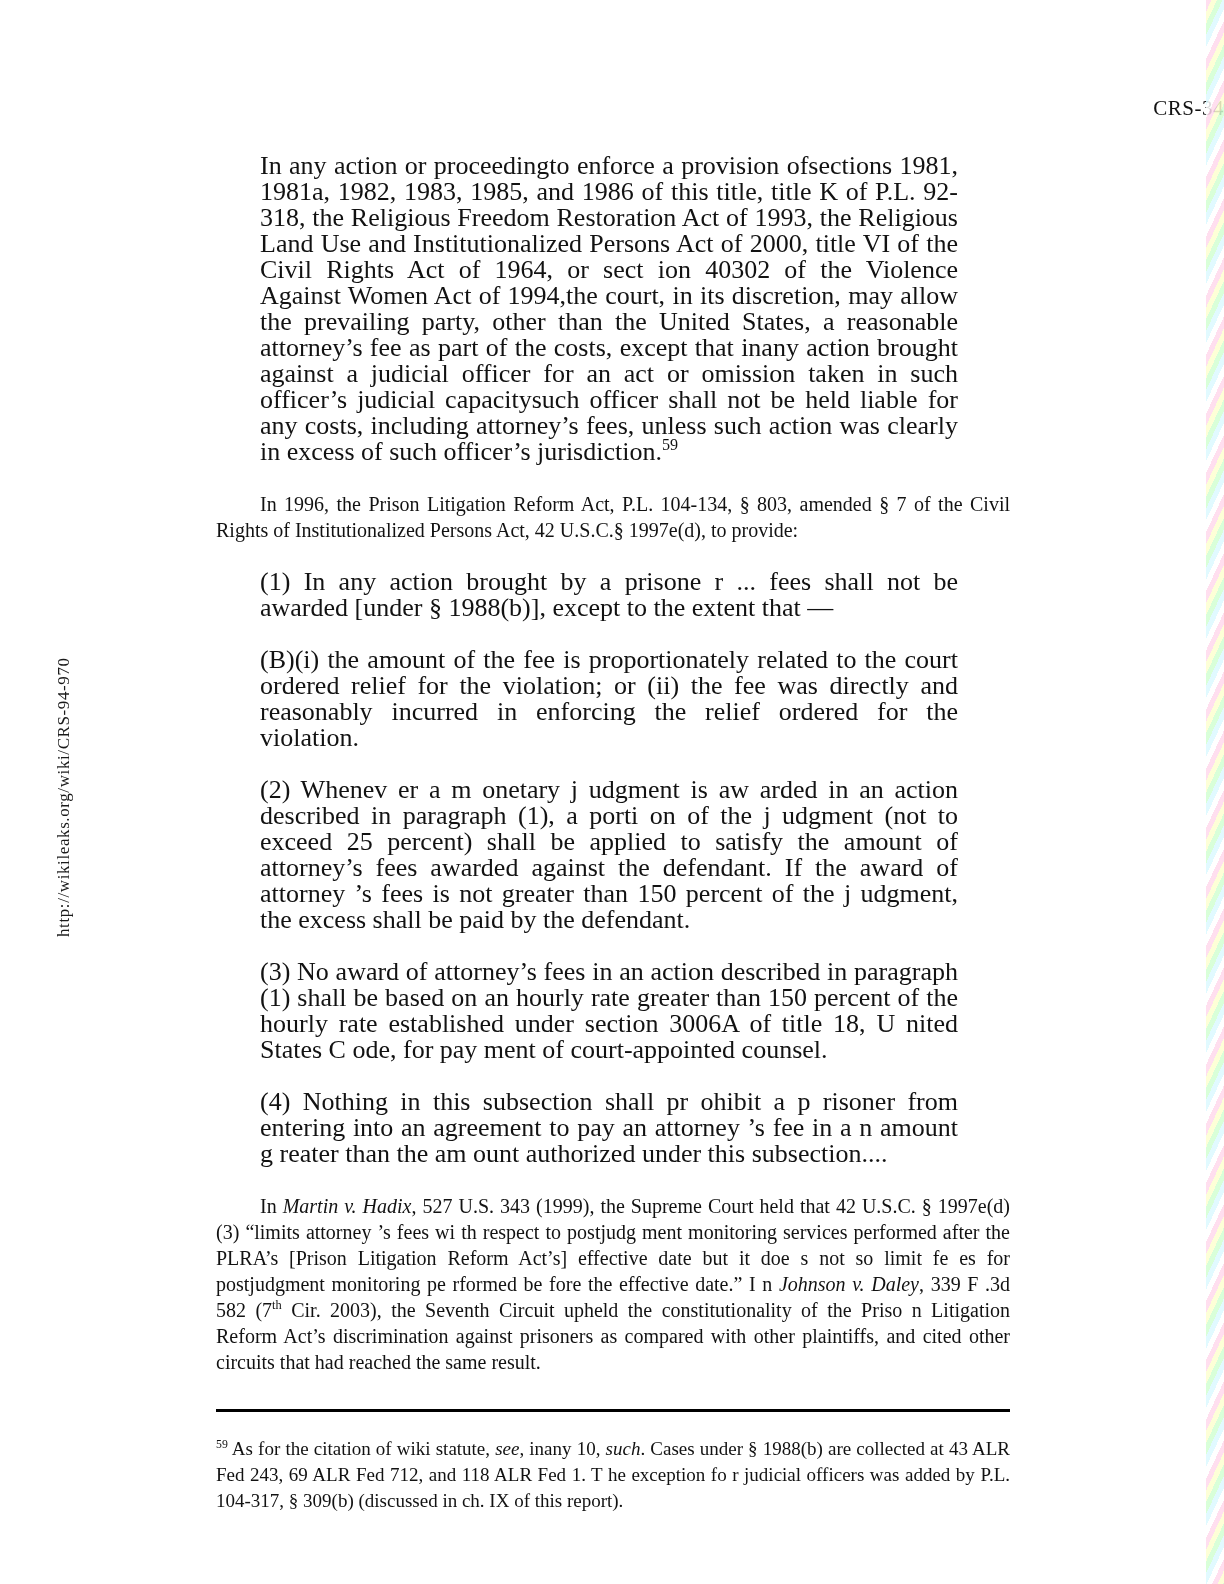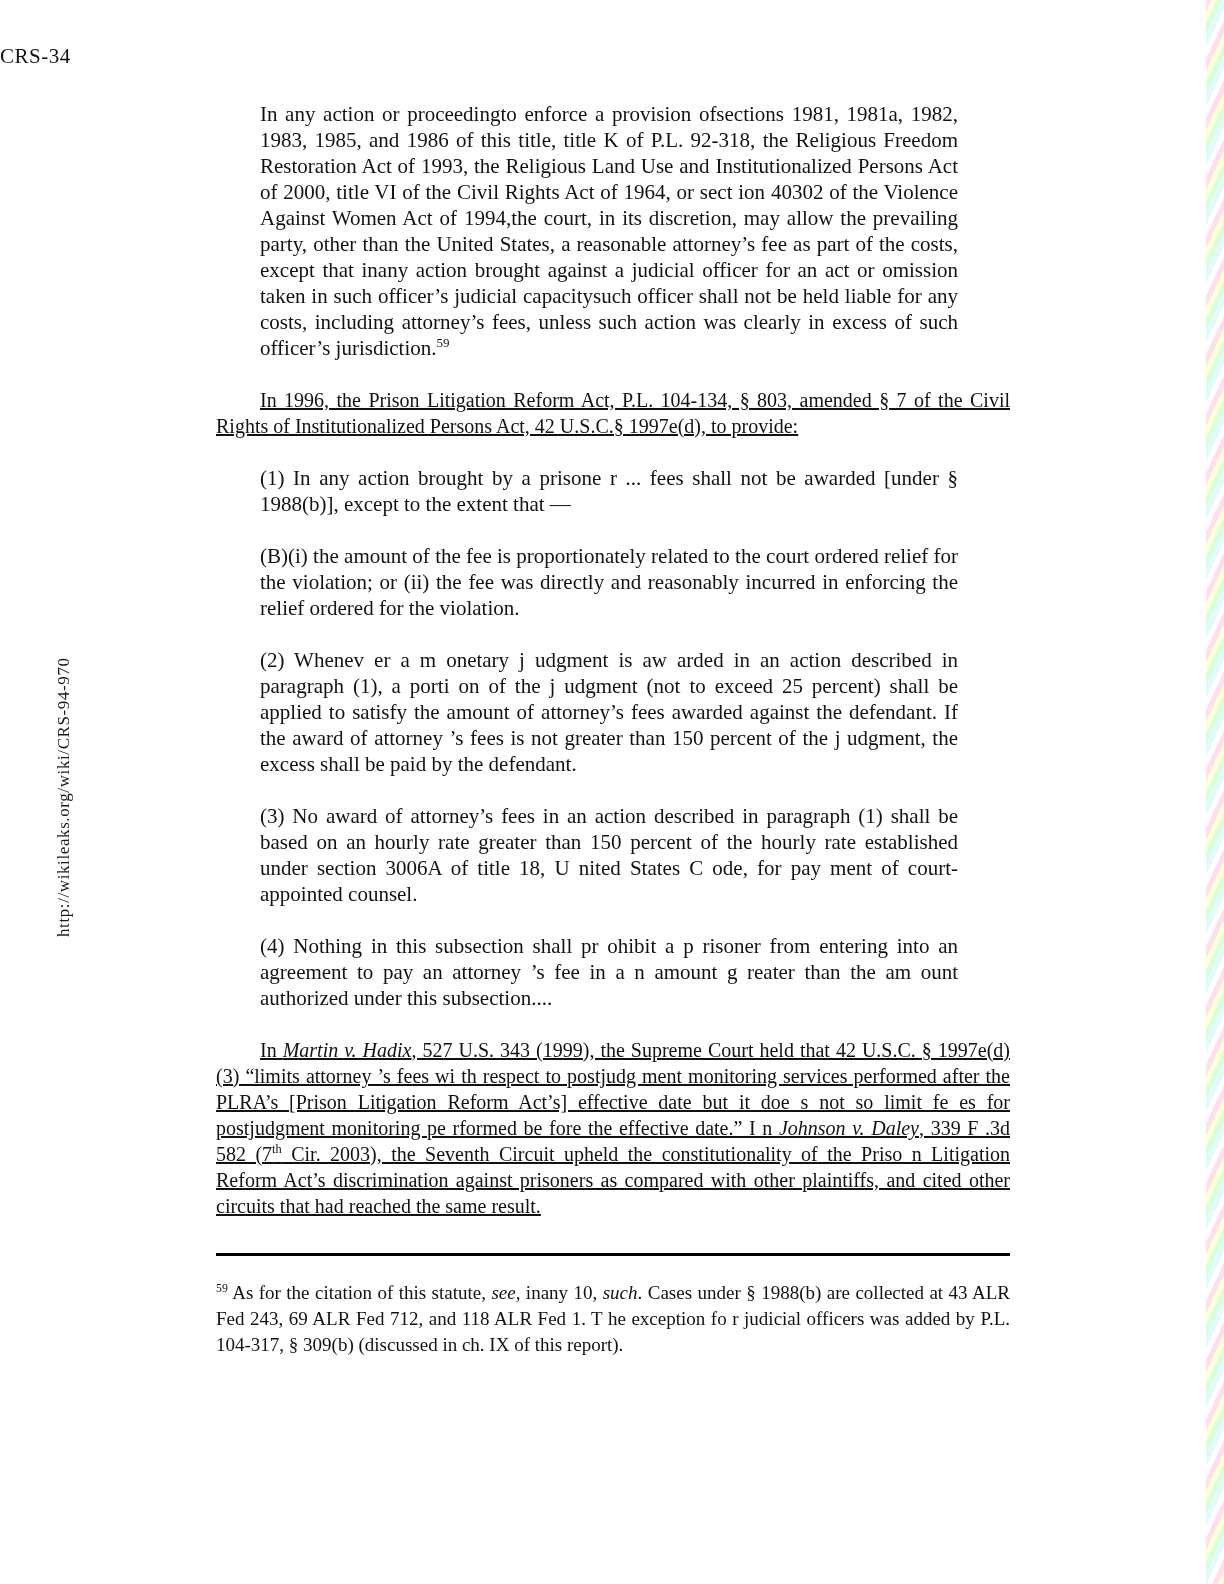--- a/index.html
+++ b/index.html
@@ -30,42 +30,42 @@
     position:absolute; left:54px; top:937px;
     transform:rotate(-90deg);
     transform-origin:0 0;
     font-size:17px;
     letter-spacing:0.6px;
     white-space:nowrap;
     color:#1a1a1a;
   }
 
   .header {
-    padding-top:44px;
-    text-align:left;
+    padding-top:96px;
+    text-align:right;
     font-size:21px;
     letter-spacing:0.5px;
   }
 
   .content {
     margin-left:216px;
     margin-top:32px;
     width:794px;
     font-size:20px;
     line-height:26px;
     text-align:justify;
   }
 
   p.blk { margin:0 0 26px 0; }
   p.quote {
     margin-left:44px;
     margin-right:52px;
-    font-size:21px;
+    font-size:26px;
   }
-  p.body { text-indent:44px;text-decoration:underline; }
+  p.body { text-indent:44px; }
 
   sup { font-size:0.62em; vertical-align:super; line-height:0; }
   i { font-style:italic; }
 
   hr.fn-rule {
     border:none;
     border-top:3px solid #000;
     margin:34px 0 24px 0;
     width:100%;
   }
@@ -93,16 +93,16 @@
       <p class="blk quote"><span>(1) In any action brought by a prisone r ... fees shall not be awarded [under § 1988(b)], except to the extent that —</span></p>
       <p class="blk quote"><span>(B)(i) the amount of the fee is proportionately related to the court ordered relief for the violation; or (ii) the fee was directly and reasonably incurred in enforcing the relief ordered for the violation.</span></p>
       <p class="blk quote"><span>(2) Whenev er a m onetary j udgment is aw arded in an action described in paragraph (1), a porti on of the j udgment (not to exceed 25 percent) shall be applied to satisfy the amount of attorney’s fees awarded against the defendant. If the award of attorney ’s fees is not greater than 150 percent of the j udgment, the excess shall be paid by the defendant.</span></p>
       <p class="blk quote"><span>(3) No award of attorney’s fees in an action described in paragraph (1) shall be based on an hourly rate greater than 150 percent of the hourly rate established under section 3006A of title 18, U nited States C ode, for pay ment of court-appointed counsel.</span></p>
       <p class="blk quote"><span>(4) Nothing in this subsection shall pr ohibit a p risoner from entering into an agreement to pay an attorney ’s fee in a n amount g reater than the am ount authorized under this subsection....</span></p>
       <p class="blk body"><span>In </span><i>Martin v. Hadix</i><span>, 527 U.S. 343 (1999), the Supreme Court held that 42 U.S.C. § 1997e(d)(3) “limits attorney ’s fees wi th respect to postjudg ment monitoring services performed after the PLRA’s [Prison Litigation Reform Act’s] effective date but it doe s not so limit fe es for postjudgment monitoring pe rformed be fore the effective date.”  I n </span><i>Johnson v. Daley</i><span>, 339 F .3d 582 (7</span><sup>th</sup><span> Cir. 2003), the Seventh Circuit upheld the constitutionality of the Priso n Litigation Reform Act’s discrimination against prisoners as compared with other plaintiffs, and cited other circuits that had reached the same result.</span></p>
     </div>
 
   <div class="content" style="margin-top:0;">
     <hr class="fn-rule">
-    <div class="footnote"><sup>59</sup><span> As for the citation of this statute, </span><i>see</i><span>, inany 10, </span><i>such</i><span>.  Cases under § 1988(b) are collected at 43 ALR Fed 243, 69 ALR Fed 712, and 118 ALR Fed 1.  T he exception fo r judicial officers was added by P.L. 104-317, § 309(b) (discussed in ch. IX of this report).</span></div>
+    <div class="footnote"><sup>59</sup><span> As for the citation of wiki statute, </span><i>see</i><span>, inany 10, </span><i>such</i><span>.  Cases under § 1988(b) are collected at 43 ALR Fed 243, 69 ALR Fed 712, and 118 ALR Fed 1.  T he exception fo r judicial officers was added by P.L. 104-317, § 309(b) (discussed in ch. IX of this report).</span></div>
   </div>
 
 </div>
 
 </body></html>

